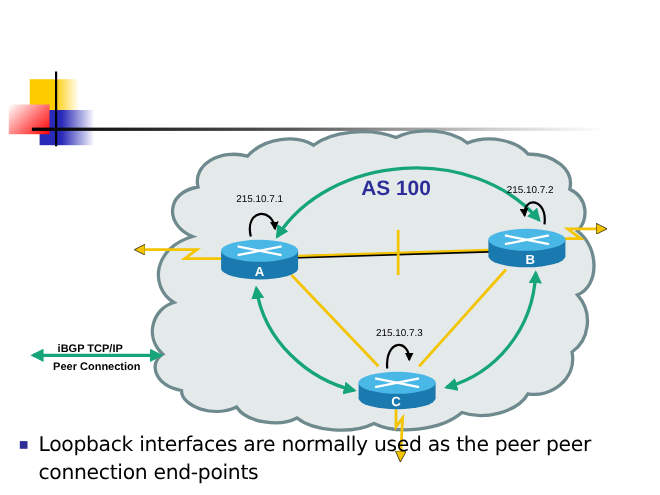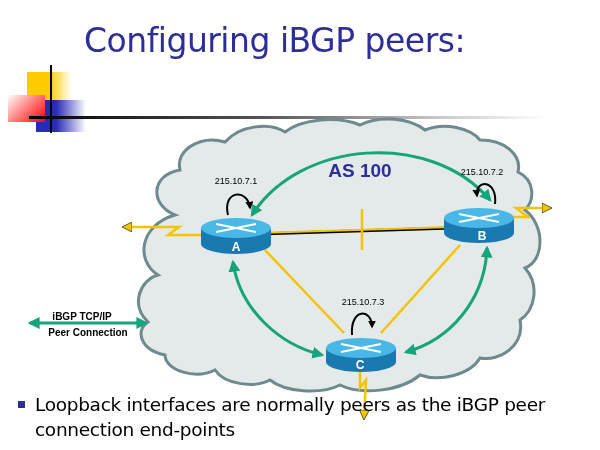--- a/index.html
+++ b/index.html
@@ -23,21 +23,20 @@
 </head>
 <body>
 
 <div class="deco" id="sq-yellow"></div>
 <div class="deco" id="sq-blue"></div>
 <div class="deco" id="sq-red"></div>
 <div class="deco" id="v-line"></div>
 <div class="deco" id="h-line"></div>
 
 <h1 id="title">
-  <span>Configuring iBGP peers:</span>
 </h1>
 
 <svg id="diagram" width="600" height="450" viewBox="0 0 600 450">
   <defs>
     <marker id="arrG" viewBox="0 0 10 10" refX="8" refY="5" markerWidth="4" markerHeight="4" orient="auto-start-reverse">
       <path d="M0,0 L10,5 L0,10 z" fill="#16a57a"></path>
     </marker>
     <marker id="arrK" viewBox="0 0 10 10" refX="8" refY="5" markerWidth="4" markerHeight="4" orient="auto">
       <path d="M0,0 L10,5 L0,10 z" fill="#000"></path>
     </marker>
@@ -107,13 +106,13 @@
   <text class="asl" x="360" y="177" text-anchor="middle">AS 100</text>
 
   <g>
     <text class="leg" x="82" y="320" text-anchor="middle">iBGP TCP/IP</text>
     <line x1="30" y1="323" x2="146" y2="323" stroke="#16a57a" stroke-width="3" marker-start="url(#arrG)" marker-end="url(#arrG)"></line>
     <text class="leg" x="88" y="336" text-anchor="middle">Peer Connection</text>
   </g>
 </svg>
 
 <div id="bullet"></div>
-<div id="bullet-text">Loopback interfaces are normally peers as the iBGP peer connection end-points</div>
+<div id="bullet-text">Loopback interfaces are normally used as the peer peer connection end-points</div>
 
 </body></html>

